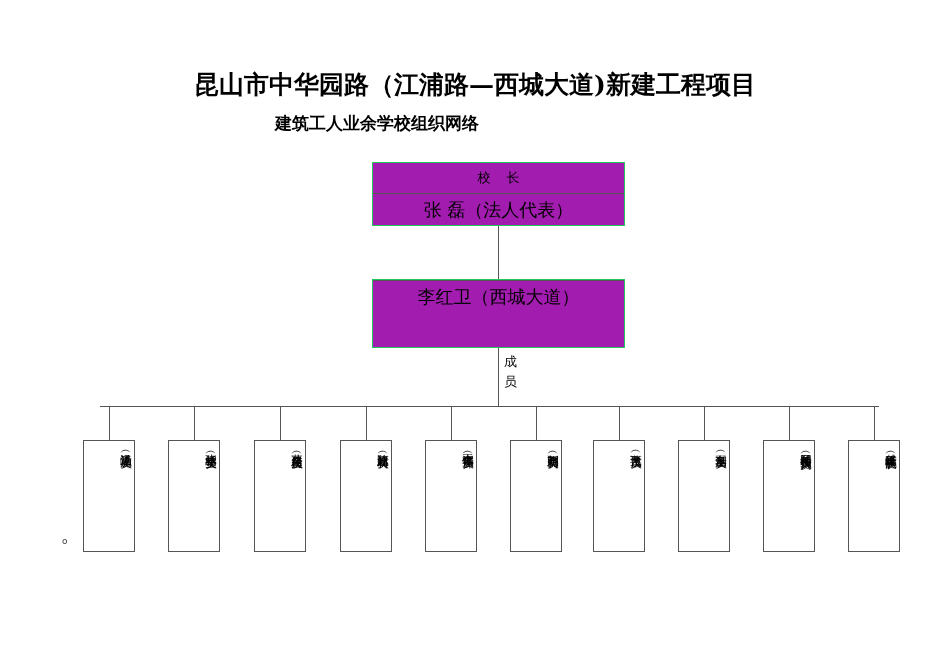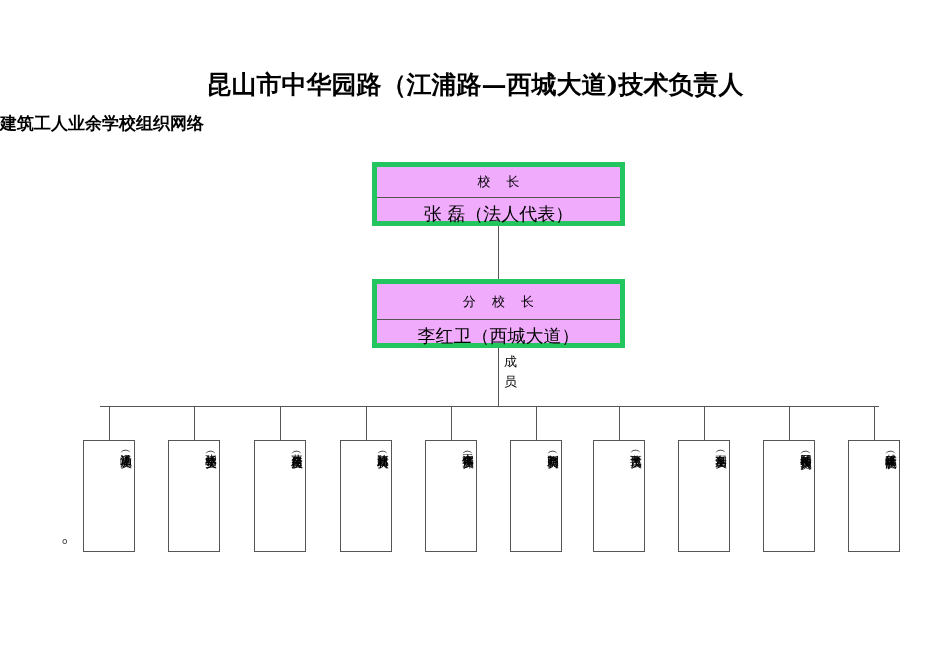--- a/index.html
+++ b/index.html
@@ -34,33 +34,33 @@
     font-weight: bold;
     letter-spacing: 0px;
     white-space: nowrap;
     font-family: "DejaVu Serif", "Liberation Serif", serif;
   }
   .title-sub {
     position: absolute;
     left: 0;
     top: 112px;
     width: 754px;
-    text-align: left;
+    text-align: center;
     font-size: 17px;
     font-weight: bold;
     white-space: nowrap;
     font-family: "DejaVu Sans", "Liberation Sans", sans-serif;
   }
 
   
   .node-box {
     position: absolute;
-    border: 5px solid #22c55e;
-    box-sizing: border-box;
-    background: #f0abfc;
+    border: 1px solid #22c55e;
+    box-sizing: border-box;
+    background: #a21caf;
   }
   .node-row {
     box-sizing: border-box;
     width: 100%;
     display: flex;
     align-items: center;
     justify-content: center;
     white-space: nowrap;
   }
   .node-row.top {
@@ -150,33 +150,32 @@
     font-size: 9px;
     color: #3a3a3a;
     line-height: 9px;
   }
 </style>
 </head>
 <body>
 
 <div id="page">
 
-  <div class="title-main">昆山市中华园路（江浦路—西城大道)技术负责人</div>
+  <div class="title-main">昆山市中华园路（江浦路—西城大道)新建工程项目</div>
 
   <div class="title-sub">建筑工人业余学校组织网络</div>
 
   <div class="node-box" id="box-principal">
     <div class="node-row top">校  长</div>
     <div class="node-row bottom">张 磊（法人代表）</div>
   </div>
 
   <div class="v-line" id="conn-principal-vice"></div>
 
   <div class="node-box" id="box-vice">
-    <div class="node-row top">分 校 长</div>
     <div class="node-row bottom">李红卫（西城大道）</div>
   </div>
 
   <div class="v-line" id="conn-vice-bus"></div>
 
   <div id="members-label">
     <span>成</span>
     <span>员</span>
   </div>
 

